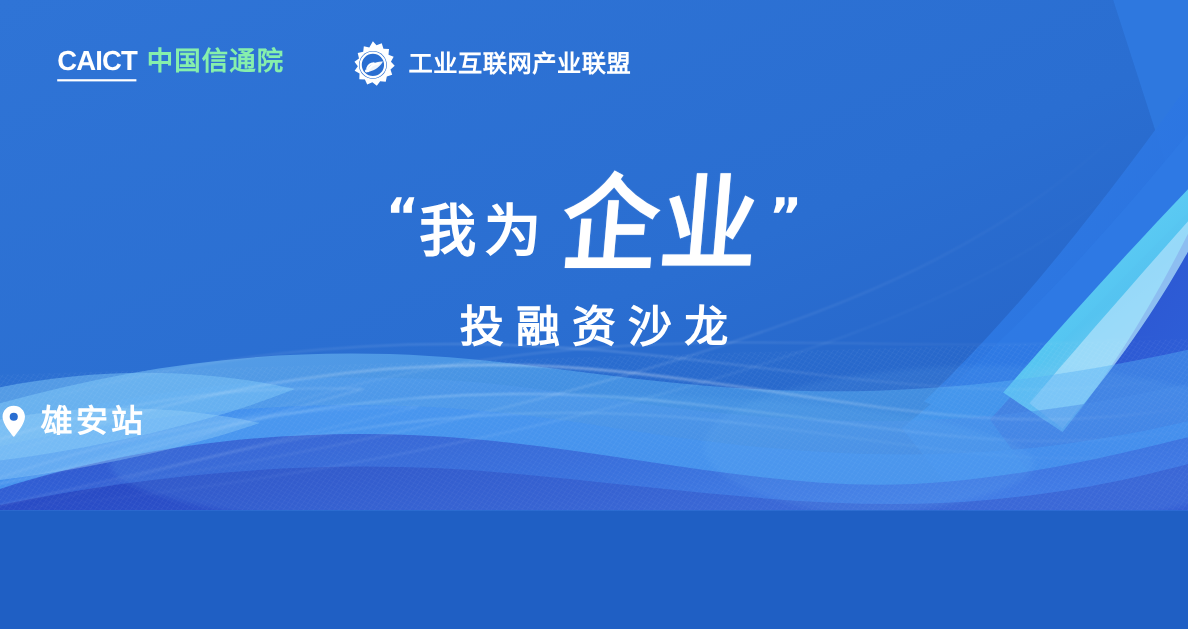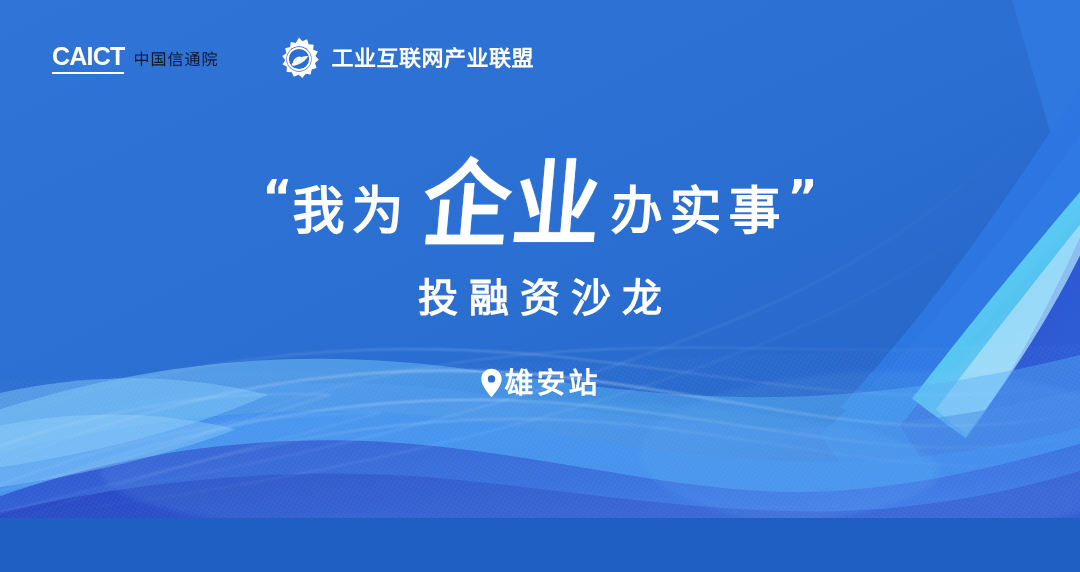--- a/index.html
+++ b/index.html
@@ -4,21 +4,21 @@
 <title>投融资沙龙</title>
 <style>
   html, body {
     margin: 0;
     padding: 0;
     background: #1f5fc4;
   }
   #poster {
     position: relative;
     width: 1080px;
-    height: 518px;
+    height: 464px;
     overflow: hidden;
     background: #2a6ed1;
     font-family: "Liberation Sans", "DejaVu Sans", sans-serif;
     user-select: none;
   }
 
   
   .bg-layer {
     position: absolute;
     inset: 0;
@@ -55,23 +55,23 @@
   .caict-mark::after {
     content: "";
     position: absolute;
     left: 0;
     right: 0;
     bottom: 0;
     height: 2.5px;
     background: #ffffff;
   }
   .caict-cn {
-    font-size: 16px;
-    font-weight: 400;
-    color: #0f172a;
+    font-size: 24px;
+    font-weight: 700;
+    color: #86efac;
     letter-spacing: 1px;
     line-height: 1;
     font-family: "DejaVu Sans", "Liberation Sans", sans-serif;
   }
 
   .logo-divider-space { width: 6px; }
 
   .logo-aii {
     display: flex;
     align-items: center;
@@ -157,21 +157,22 @@
     z-index: 20;
   }
 
   .location {
     position: absolute;
     top: 368px;
     left: 0;
     width: 1080px;
     display: flex;
     align-items: center;
-    justify-content: center;
+    justify-content: flex-start;
+    gap: 12px;
     z-index: 20;
   }
   .pin-icon { width: 25px; height: 30px; display: block; }
   .location-label {
     font-size: 29px;
     font-weight: 700;
     color: #ffffff;
     letter-spacing: 3px;
     line-height: 1;
     font-family: "DejaVu Sans", "Liberation Sans", sans-serif;
@@ -325,21 +326,20 @@
       <div class="aii-text">
         <span class="aii-cn">工业互联网产业联盟</span>
       </div>
     </div>
   </div>
 
   <div class="headline">
     <span class="hl-quote open">“</span>
     <span class="hl-plain">我为</span>
     <span class="hl-brush">企业</span>
-    <span class="hl-plain">办实事</span>
     <span class="hl-quote close">”</span>
   </div>
 
   <div class="subtitle">投融资沙龙</div>
 
   <div class="location">
     <svg class="pin-icon" viewBox="0 0 24 30" xmlns="http://www.w3.org/2000/svg">
       <path d="M12 0.8 C 6.2 0.8, 1.8 5.2, 1.8 10.9 C 1.8 17.4, 9.2 25.6, 11.3 28.6
                C 11.65 29.1, 12.35 29.1, 12.7 28.6 C 14.8 25.6, 22.2 17.4, 22.2 10.9
                C 22.2 5.2, 17.8 0.8, 12 0.8 Z" fill="#ffffff"></path>

